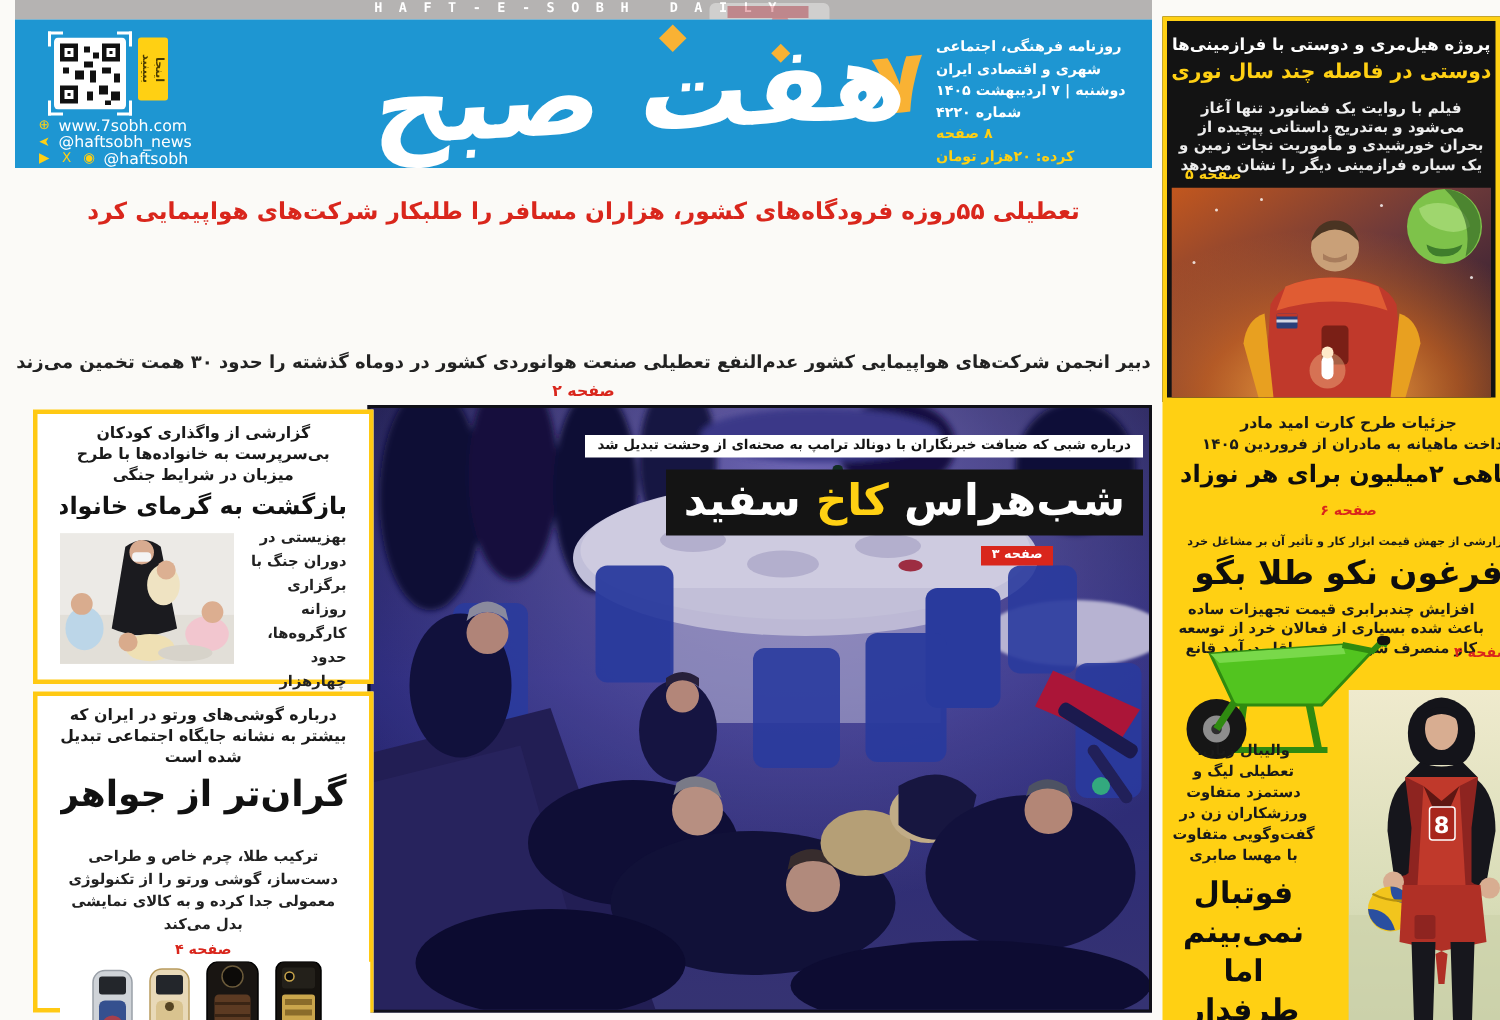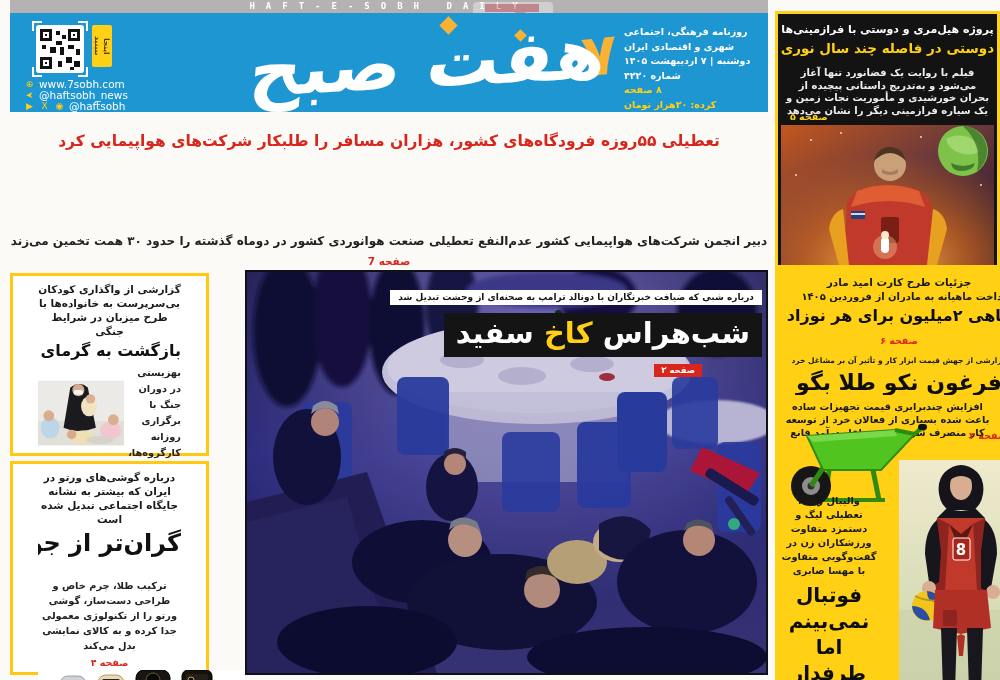--- a/index.html
+++ b/index.html
@@ -53,21 +53,21 @@
   .photo svg.scene { position:absolute; left:0; top:0; }
   .ph-caption { right:4px; top:18px; background:#fff; color:#141414; font-size:12.5px; font-weight:bold;
                 padding:2px 8px 3px; max-width:380px; }
   .ph-title { right:4px; top:41px; background:#141414; color:#fff; font-size:29px; font-weight:bold;
               padding:3px 12px 7px; letter-spacing:-1px; }
   .ph-title .y { color:#ffd013; }
   .ph-page { right:64px; top:92px; background:#d9261c; color:#fff; font-size:8.5px; font-weight:bold;
              padding:1px 7px 2px; }
 
   
-  .card { left:10px; width:199px; background:#fff; border:3px solid #ffc913; padding:6px 25px; }
+  .card { left:22px; width:227px; background:#fff; border:3px solid #ffc913; padding:6px 15px; }
   .card1 { top:273px; height:183px; }
   .card2 { top:461px; height:214px; }
   .card .kick { color:#1a1a1a; font-size:10.5px; font-weight:bold; line-height:14px; text-align:center; }
   .card .hl { color:#111; font-size:21px; font-weight:bold; text-align:center; margin-top:3px;
               letter-spacing:-0.5px; white-space:nowrap; overflow:hidden; }
   .card1 .cols { display:flex; margin-top:5px; gap:4px; }
   .card1 .body { width:78px; color:#222; font-size:9.8px; font-weight:bold; line-height:16px; text-align:right; }
   .card .pg { color:#d9261c; font-size:9.5px; font-weight:bold; margin-top:4px; text-align:center; }
   .card2 .body { color:#222; font-size:9.8px; font-weight:bold; line-height:15px; text-align:center; margin-top:21px; }
 
@@ -177,21 +177,21 @@
       <div>دوشنبه | ۷ اردیبهشت ۱۴۰۵</div>
       <div>شماره ۴۲۲۰</div>
       <div class="y">۸ صفحه</div>
       <div class="y">کرده: ۲۰هزار تومان</div>
     </div>
   </div>
 
   <div class="abs lead">
     <div class="abs lead-kicker rtl ctr nowrap">تعطیلی ۵۵روزه فرودگاه‌های کشور، هزاران مسافر را طلبکار شرکت‌های هواپیمایی کرد</div>
     <div class="abs lead-sub rtl ctr nowrap" style="font-size: 12px;">دبیر انجمن شرکت‌های هواپیمایی کشور عدم‌النفع تعطیلی صنعت هوانوردی کشور در دوماه گذشته را حدود ۳۰ همت تخمین می‌زند</div>
-    <div class="abs lead-page ctr rtl">صفحه 7</div>
+    <div class="abs lead-page ctr rtl">صفحه ۲</div>
   </div>
 
   <div class="abs photo">
     <svg class="scene" width="519" height="401" viewBox="0 0 519 401">
       <defs>
         <linearGradient id="bg" x1="0" y1="0" x2="0" y2="1">
           <stop offset="0" stop-color="#141240"></stop>
             <stop offset="0.45" stop-color="#2b2a7e"></stop>
             <stop offset="1" stop-color="#3a3777"></stop>
         </linearGradient>

